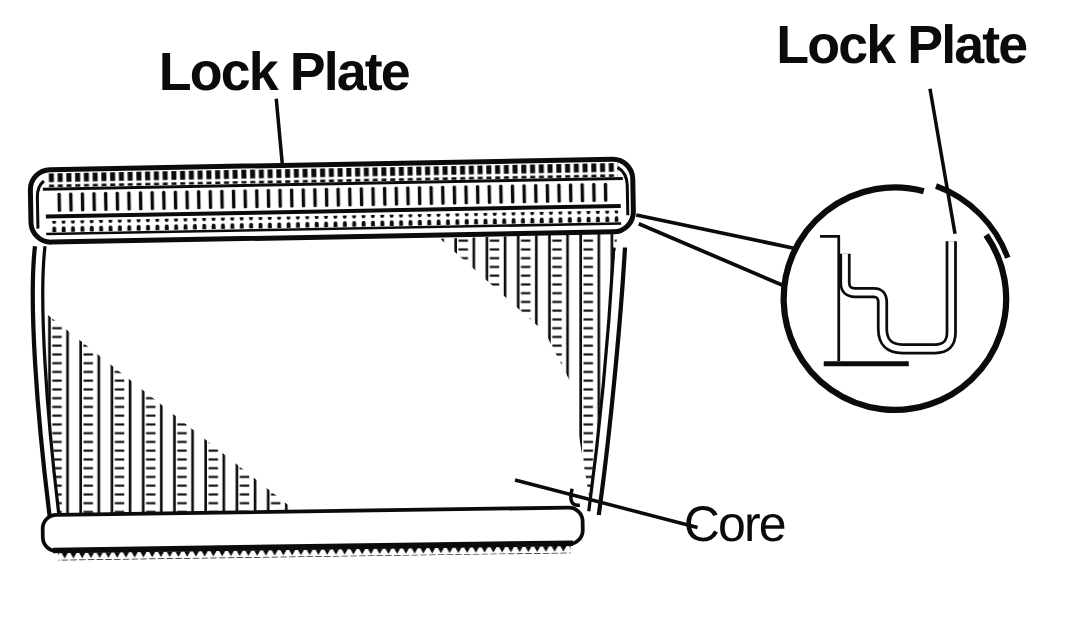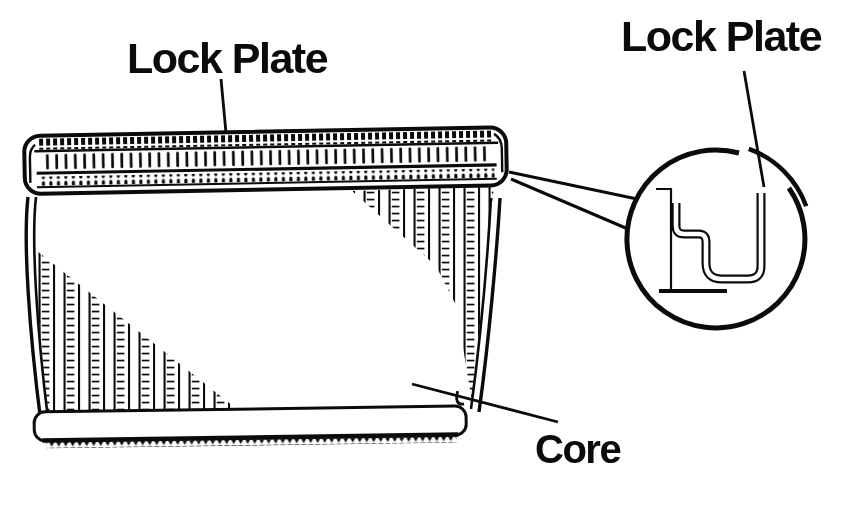--- a/index.html
+++ b/index.html
@@ -14,21 +14,21 @@
   .stage svg{position:absolute;left:0;top:0;}
   .label{
     position:absolute;
     color:#0b0b0b;
     white-space:nowrap;
     line-height:1;
     font-family:"Liberation Sans", sans-serif;
   }
   .lbl-lock-top   {left:127px; top:37px;  font-size:43px; font-weight:600; letter-spacing:-1.5px;}
   .lbl-lock-detail{left:621px; top:15px;  font-size:43px; font-weight:600; letter-spacing:-1.5px;}
-  .lbl-core       {left:535px; top:400px; font-size:40px; font-weight:700; letter-spacing:-1.5px;margin-top:29px;}
+  .lbl-core       {left:547px; top:400px; font-size:40px; font-weight:400; letter-spacing:-1.5px;}
   .lbl-code       {left:727px; top:467px; font-size:29px; font-weight:700; letter-spacing:-1px;}
 </style>
 </head>
 <body>
 
 <div class="stage">
 
   <svg width="864" height="505" viewBox="0 0 864 505">
     <defs>
 

